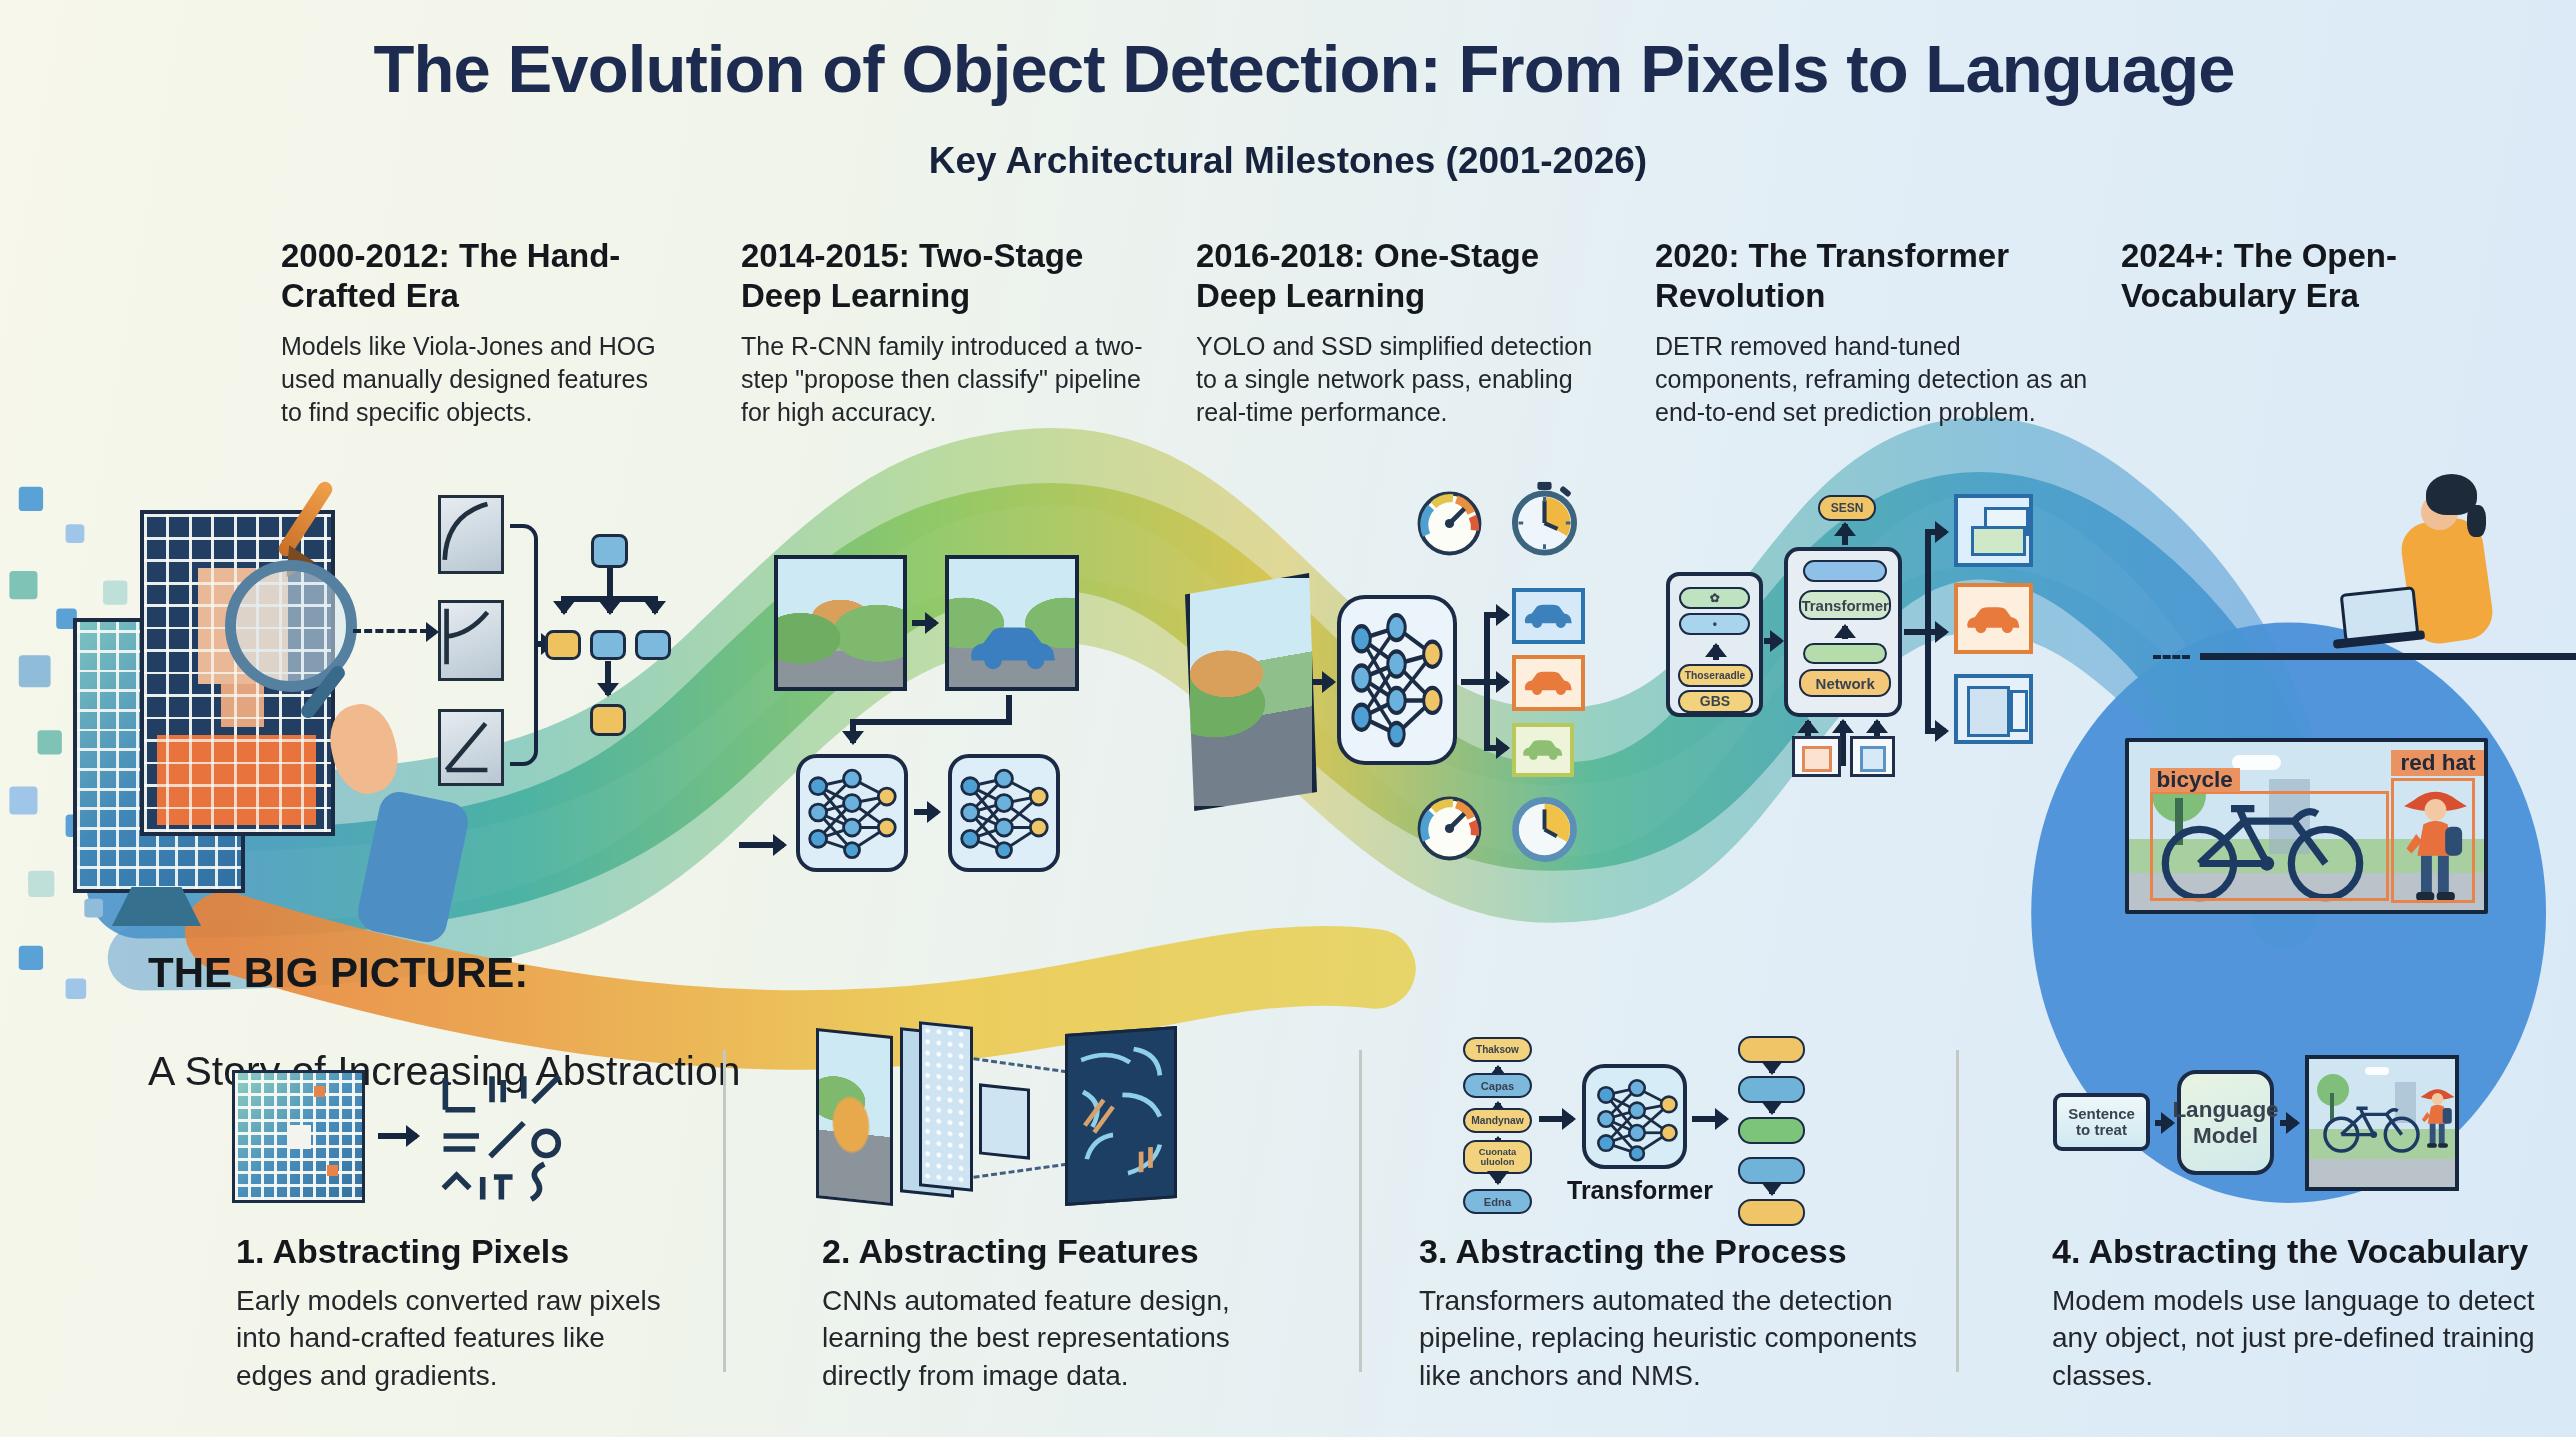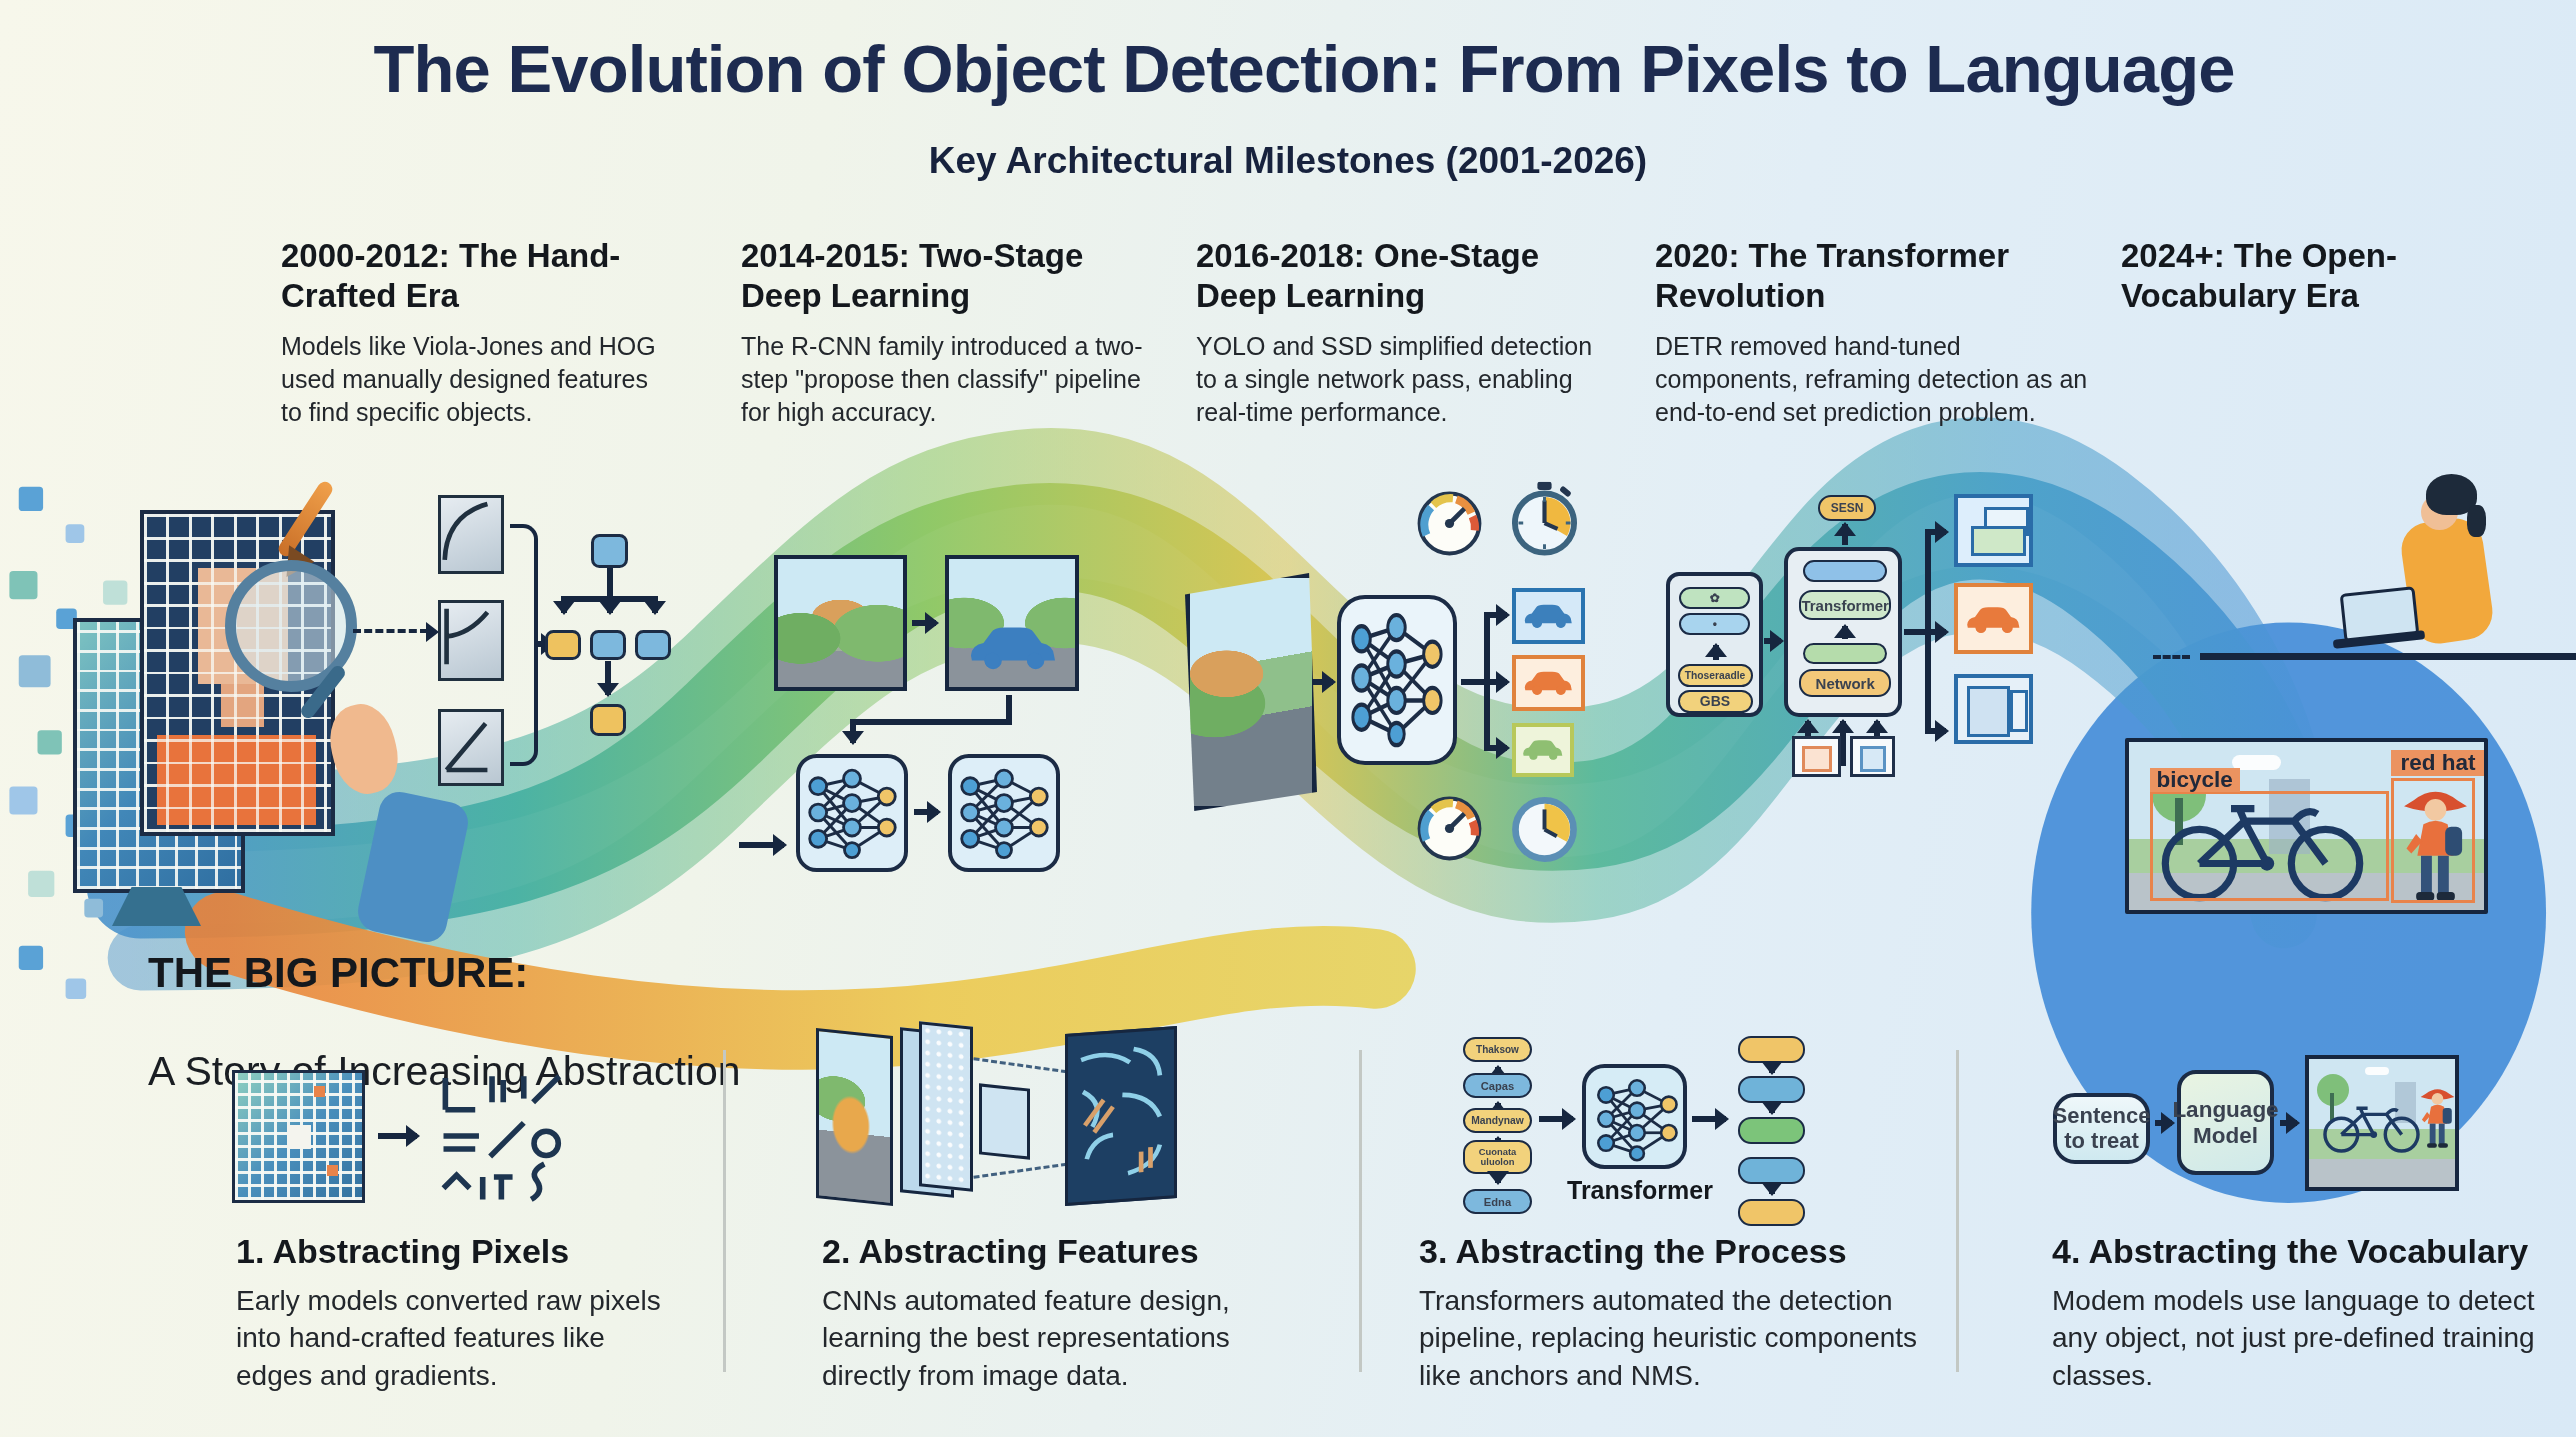--- a/index.html
+++ b/index.html
@@ -475,21 +475,21 @@
   <div class="pill" style="position:absolute;left:1738px;top:1117px;width:67px;height:27px;background:#7cc47a;border-width:2.8px"></div>
   <div class="pill" style="position:absolute;left:1738px;top:1157px;width:67px;height:27px;background:#6fb3d9;border-width:2.8px"></div>
   <div class="a vl hd" style="left:1769px;top:1186px;height:7.5px"></div>
   <div class="pill" style="position:absolute;left:1738px;top:1199px;width:67px;height:27px;background:#f0c568;border-width:2.8px"></div>
 
   <div class="a" style="left:1419px;top:1232px;width:505px">
     <h3 class="abs-h">3. Abstracting the Process</h3>
     <p class="abs-p">Transformers automated the detection pipeline, replacing heuristic components like anchors and NMS.</p>
   </div>
 
-  <div class="pill" style="position:absolute;left:2053px;top:1093px;width:97px;height:71px;border-radius:22px;border-width:4.7px;background:linear-gradient(#eef7fa,#cfe9f0);font-size:22px;line-height:1.1;padding:3.7px">Sentence to treat</div>
+  <div class="pill" style="position:absolute;left:2053px;top:1093px;width:97px;height:58px;border-radius:9px;border-width:4.7px;background:linear-gradient(#eef7fa,#cfe9f0);font-size:15px;line-height:1.1;padding:3.7px">Sentence to treat</div>
   <div class="a hl hr" style="left:2155px;top:1120px;width:17px"></div>
   <div class="pill" style="position:absolute;left:2177px;top:1070px;width:97px;height:105px;border-radius:19px;border-width:4.7px;background:linear-gradient(160deg,#e9f4e2,#cfe9ea);font-size:22.5px;line-height:1.15;padding:3.7px">Language Model</div>
   <div class="a hl hr" style="left:2280px;top:1120px;width:17px"></div>
   <div class="a" style="left:2305px;top:1055px;width:154px;height:136px;border:4.7px solid #16263f;box-sizing:border-box;overflow:hidden;
        background:linear-gradient(#cfe6f2 0 55%,#a8cf9f 55% 78%,#b9c3c9 78% 100%)">
     <div style="position:absolute;left:7.5px;top:15px;width:32px;height:32px;background:#7fbf7a;border-radius:50%"></div>
     <div style="position:absolute;left:20.6px;top:34px;width:4.7px;height:28px;background:#3e6e52"></div>
     <div style="position:absolute;left:56px;top:7.5px;width:24px;height:8.4px;background:#fff;border-radius:5.6px;opacity:.9"></div>
     <div style="position:absolute;left:86px;top:22.5px;width:20.6px;height:41px;background:#9db4c6;opacity:.6"></div>
     <svg style="position:absolute;left:7.5px;top:39px" width="109" height="56" viewBox="0 0 250 130">

